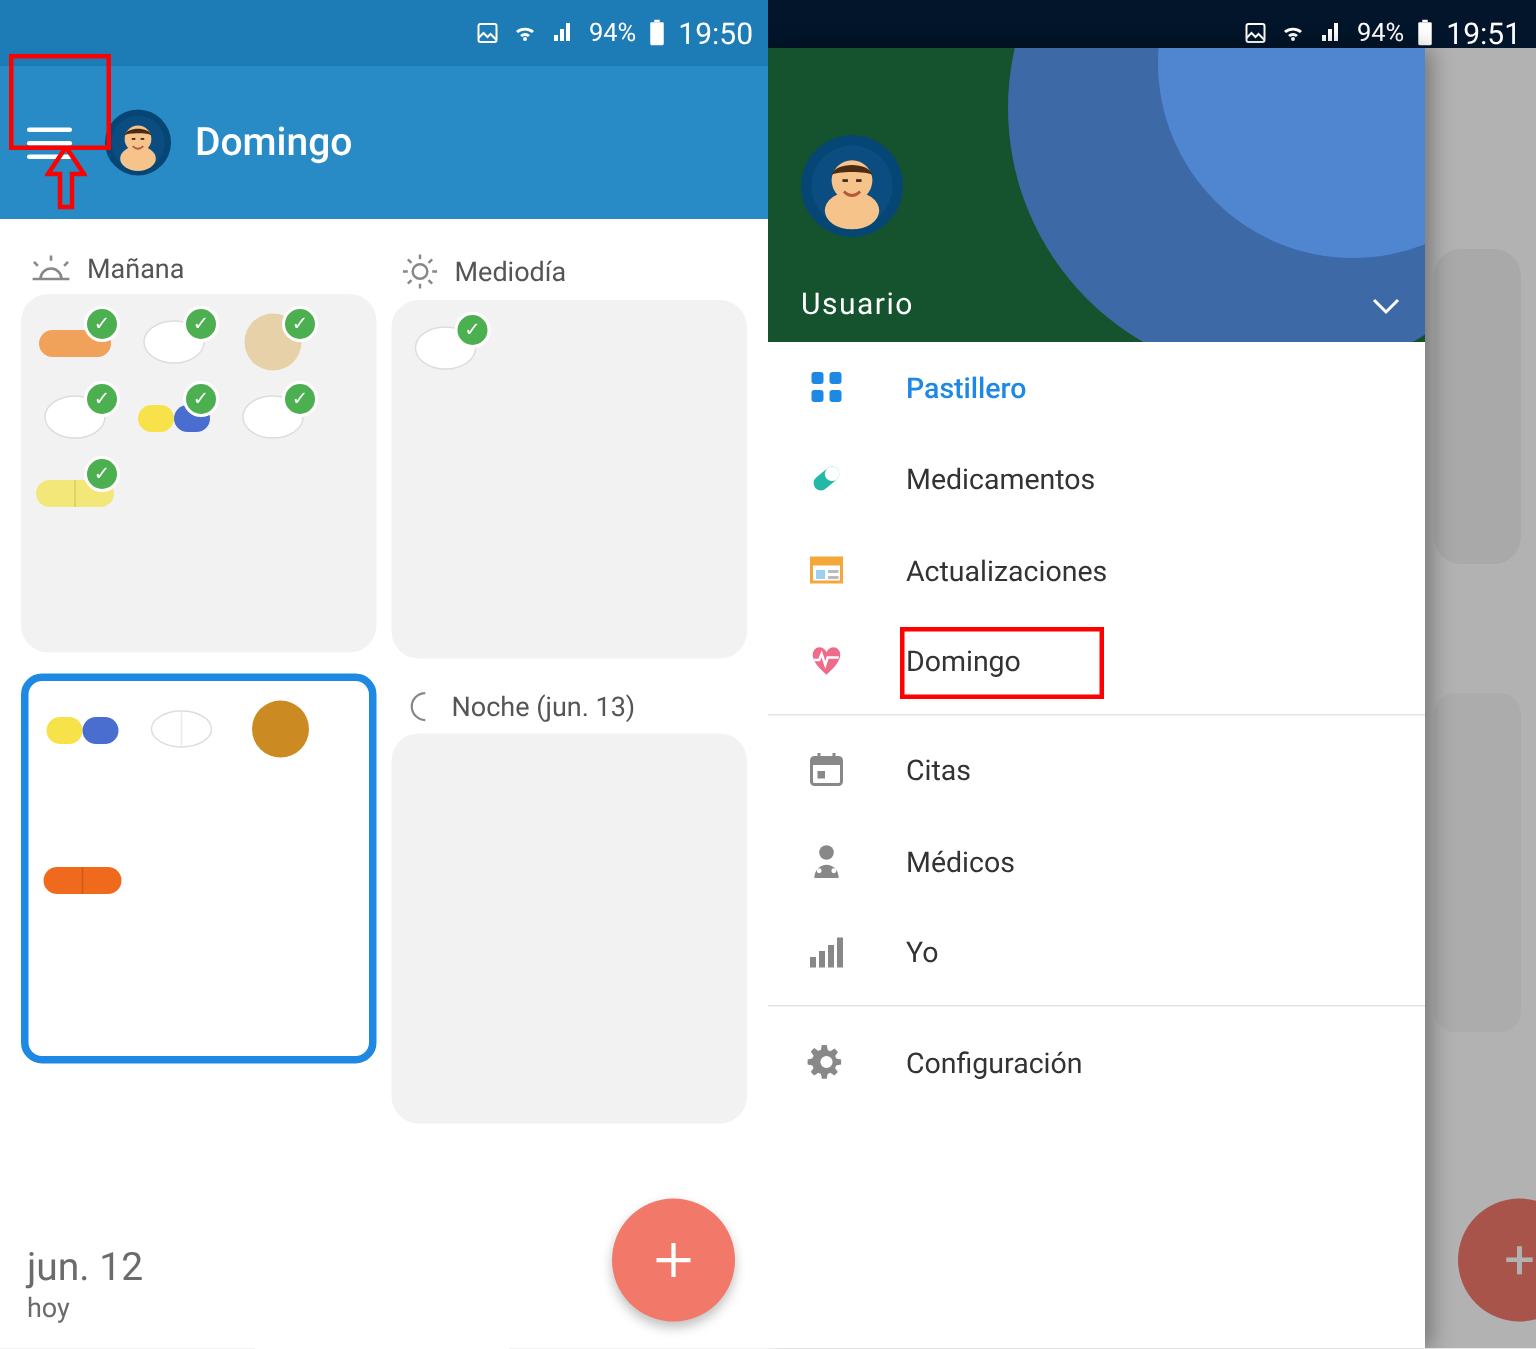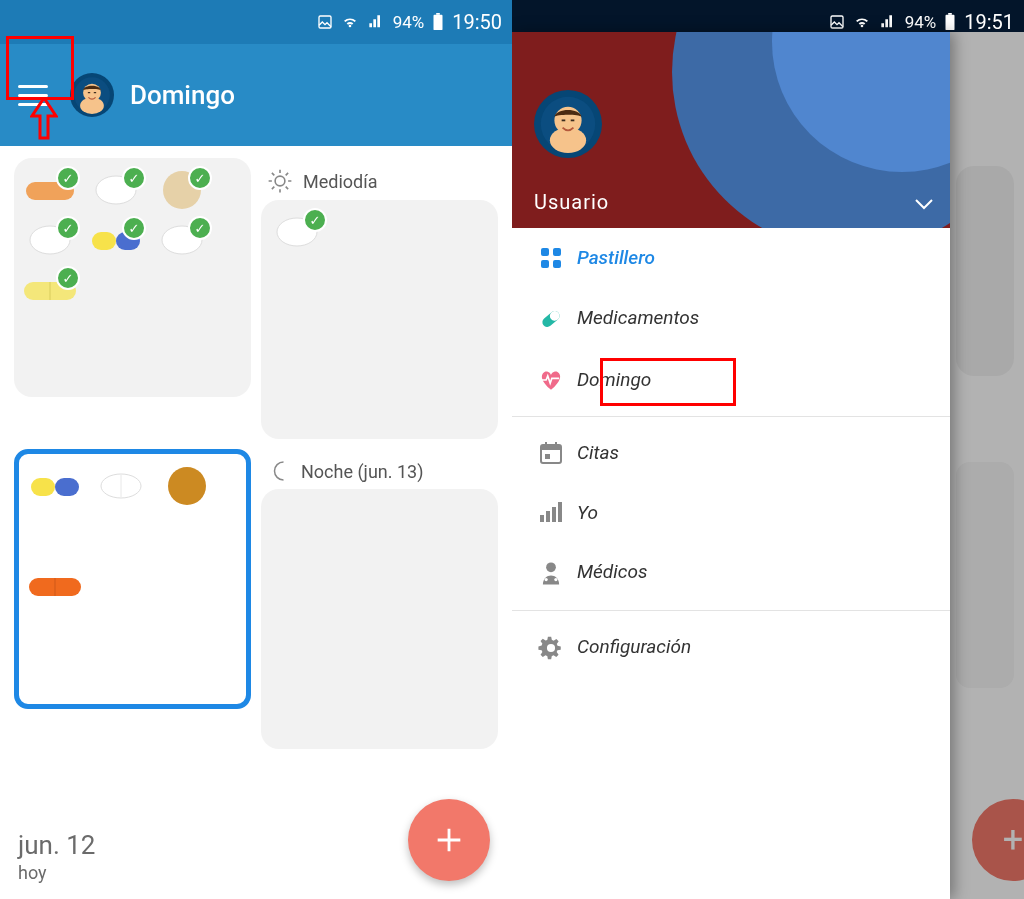--- a/index.html
+++ b/index.html
@@ -35,29 +35,29 @@
   .fab{position:absolute;right:22px;bottom:18px;width:82px;height:82px;border-radius:50%;background:#f2786a;display:flex;align-items:center;justify-content:center;box-shadow:0 4px 8px rgba(0,0,0,.25);}
   .fab svg{width:34px;height:34px;}
   
   .dim{position:absolute;inset:32px 0 0 0;background:#fff;filter:brightness(.7);}
   .dim .ghostcard{position:absolute;right:10px;top:134px;width:58px;height:210px;background:#f2f2f2;border-radius:18px;}
   .dim .ghostcard2{position:absolute;right:10px;top:430px;width:58px;height:226px;background:#f5f5f5;border-radius:14px;}
   .dim .txt13{position:absolute;right:14px;top:430px;color:#555;font-size:18px;}
   .dim .fab2{position:absolute;right:-30px;bottom:18px;width:82px;height:82px;border-radius:50%;background:#f2786a;display:flex;align-items:center;justify-content:center;color:#fff;font-size:36px;}
   
   .drawer{position:absolute;left:0;top:32px;bottom:0;width:438px;background:#fff;box-shadow:4px 0 14px rgba(0,0,0,.35);display:flex;flex-direction:column;}
-  .drawer-head{height:196px;background:#7f1d1d;position:relative;color:#fff;overflow:hidden;padding-left:24px;}
+  .drawer-head{height:196px;background:#14532d;position:relative;color:#fff;overflow:hidden;padding-left:24px;}
   .circ1{position:absolute;width:360px;height:360px;border-radius:50%;background:#3d6aa6;left:160px;top:-140px;}
   .circ2{position:absolute;width:260px;height:260px;border-radius:50%;background:#5086cf;left:260px;top:-120px;}
   .drawer-head .avatar{position:absolute;left:22px;top:58px;width:68px;height:68px;}
   .drawer-head .avatar svg{width:58px;height:58px;}
   .uname{position:absolute;left:22px;bottom:14px;font-size:20px;letter-spacing:1px;}
   .drop{position:absolute;right:16px;bottom:16px;}
   .menu{flex:1;overflow:auto;}
-  .mi{display:flex;align-items:flex-start;gap:11px;padding:18px 24px;font-size:19px;color:#333;font-style:italic;}
+  .mi{display:flex;align-items:center;gap:38px;padding:18px 24px;font-size:19px;color:#333;}
   .mi.active{color:#1e88e5;font-weight:500;}
   .mi .mic{width:30px;display:flex;justify-content:center;}
   .sep{height:1px;background:#e3e3e3;margin:6px 0;}
   .redbox2{position:absolute;border:3px solid #f00;pointer-events:none;}
 </style>
 </head>
 <body>
 
 <div class="stage">
 
@@ -109,20 +109,28 @@
       <div class="title">Domingo</div>
     </div>
     <div class="redbox"></div>
     <svg class="redarrow" width="28" height="42">
         <path d="M14 0 L26 18 L18 18 L18 40 L10 40 L10 18 L2 18 Z" fill="none" stroke="#f00" stroke-width="3"></path>
       </svg>
 
     <div class="grid">
 
       <div>
+        <div class="section-head">
+          <svg width="28" height="22" viewBox="0 0 32 24" stroke="#888" fill="none" stroke-width="2">
+              <path d="M2 20h28"></path>
+              <path d="M8 20a8 8 0 0116 0"></path>
+              <path d="M16 6V2M6 10l-3-3M26 10l3-3"></path>
+            </svg>
+          <span>Mañana</span>
+        </div>
         <div class="card">
           <div class="pills">
             <div class="pill">
                 <svg width="52" height="28">
                   <rect x="2" y="6" width="48" height="18" rx="9" fill="#f0a25a"></rect>
                 </svg>
                 <span class="check">✓</span>
               </div>
             <div class="pill">
                 <svg width="48" height="34">
@@ -312,20 +320,32 @@
             <span class="mic">
               <svg width="26" height="26" viewBox="0 0 32 32">
                 <rect x="4" y="10" width="24" height="12" rx="6" transform="rotate(-40 16 16)" fill="#24b8a6"></rect>
                 <rect x="16" y="10" width="12" height="12" rx="6" transform="rotate(-40 16 16)" fill="#fff"></rect>
               </svg>
             </span>
             <span>Medicamentos</span>
           </div>
           <div class="mi" style="position: relative;">
             <span class="mic">
+              <svg width="24" height="24" viewBox="0 0 24 24">
+                <rect x="2" y="4" width="20" height="16" fill="#fff" stroke="#f4a83a" stroke-width="2"></rect>
+                <rect x="2" y="4" width="20" height="5" fill="#f4a83a"></rect>
+                <rect x="5" y="12" width="6" height="6" fill="#9bd0f0"></rect>
+                <rect x="13" y="12" width="7" height="2" fill="#bbb"></rect>
+                <rect x="13" y="16" width="7" height="2" fill="#bbb"></rect>
+              </svg>
+            </span>
+            <span>Actualizaciones</span>
+          </div>
+          <div class="mi" style="position: relative;">
+            <span class="mic">
               <svg width="26" height="24" viewBox="0 0 32 28">
                 <path d="M16 26C4 16 2 8 8 4c4-2 8 2 8 4 0-2 4-6 8-4 6 4 4 12-8 22z" fill="#f06a8a"></path>
                 <path d="M4 14h6l2-5 3 9 2-6h9" fill="none" stroke="#fff" stroke-width="2"></path>
               </svg>
             </span>
             <span>Domingo</span>
             <div class="redbox2" style="left: 88px; top: 8px; width: 130px; height: 42px;"></div>
           </div>
           <div class="sep"></div>
           <div class="mi" style="position: relative;">
@@ -335,40 +355,40 @@
                 <rect x="2" y="4" width="20" height="5"></rect>
                 <rect x="6" y="1" width="2" height="5"></rect>
                 <rect x="16" y="1" width="2" height="5"></rect>
                 <rect x="6" y="13" width="5" height="5"></rect>
               </svg>
             </span>
             <span>Citas</span>
           </div>
           <div class="mi" style="position: relative;">
             <span class="mic">
+              <svg width="26" height="26" viewBox="0 0 32 32" fill="#888">
+                <circle cx="16" cy="9" r="6"></circle>
+                <path d="M6 30c0-7 5-11 10-11s10 4 10 11z"></path>
+                <circle cx="10" cy="24" r="2" fill="#fff"></circle>
+                <circle cx="22" cy="24" r="2" fill="#fff"></circle>
+              </svg>
+            </span>
+            <span>Médicos</span>
+          </div>
+          <div class="mi" style="position: relative;">
+            <span class="mic">
               <svg width="24" height="22" viewBox="0 0 24 22" fill="#888">
                 <rect x="1" y="14" width="4" height="7"></rect>
                 <rect x="7" y="10" width="4" height="11"></rect>
                 <rect x="13" y="6" width="4" height="15"></rect>
                 <rect x="19" y="1" width="4" height="20"></rect>
               </svg>
             </span>
             <span>Yo</span>
           </div>
-          <div class="mi" style="position: relative;">
-            <span class="mic">
-              <svg width="26" height="26" viewBox="0 0 32 32" fill="#888">
-                <circle cx="16" cy="9" r="6"></circle>
-                <path d="M6 30c0-7 5-11 10-11s10 4 10 11z"></path>
-                <circle cx="10" cy="24" r="2" fill="#fff"></circle>
-                <circle cx="22" cy="24" r="2" fill="#fff"></circle>
-              </svg>
-            </span>
-            <span>Médicos</span>
-          </div>
           <div class="sep"></div>
           <div class="mi" style="position: relative;">
             <span class="mic">
               <svg width="26" height="26" viewBox="0 0 32 32" fill="#888">
                 <path d="M28 18v-4l-4-.8a10 10 0 00-.9-2.1l2.3-3.4-2.8-2.8-3.4 2.3a10 10 0 00-2.1-.9L16.2 2h-4l-.8 4a10 10 0 00-2.1.9L5.9 4.6 3.1 7.4l2.3 3.4a10 10 0 00-.9 2.1L.5 14v4l4 .8c.2.7.5 1.4.9 2.1l-2.3 3.4 2.8 2.8 3.4-2.3c.7.4 1.4.7 2.1.9l.8 4h4l.8-4c.7-.2 1.4-.5 2.1-.9l3.4 2.3 2.8-2.8-2.3-3.4c.4-.7.7-1.4.9-2.1l4-.8zM16 21a5 5 0 110-10 5 5 0 010 10z"></path>
               </svg>
             </span>
             <span>Configuración</span>
           </div>
         </div>

